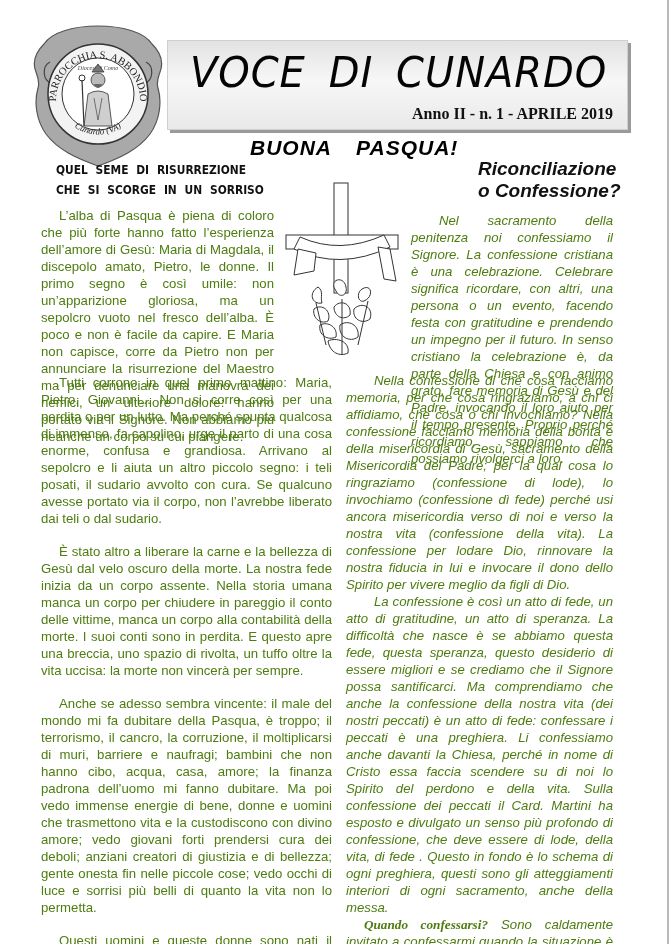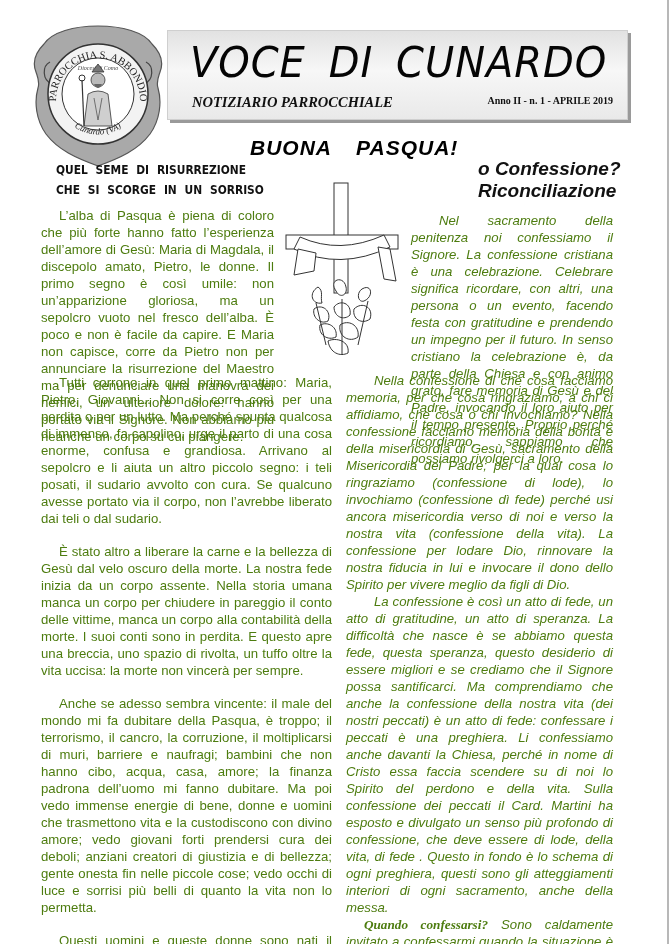--- a/index.html
+++ b/index.html
@@ -3,27 +3,27 @@
 <meta charset="utf-8">
 <style>
   html, body { margin: 0; padding: 0; background: #ffffff; }
   body { width: 671px; height: 944px; position: relative; overflow: hidden; font-family: "Liberation Sans", sans-serif; color: #111; }
   .right-rule { position: absolute; left: 667px; top: 0; width: 2px; height: 944px; background: #b8b8b8; }
 
   
   .logo { position: absolute; left: 32px; top: 22px; width: 132px; height: 146px; }
 
   
-  .masthead { position: absolute; left: 167px; top: 30px; width: 459px; height: 88px;
+  .masthead { position: absolute; left: 167px; top: 40px; width: 459px; height: 88px;
     background: linear-gradient(180deg, #e2e2e2 0%, #f7f7f7 45%, #e9e9e9 100%);
     border: 1px solid #cfcfcf; box-shadow: 3px 3px 0 #9a9a9a; }
   .mast-title { position: absolute; left: 22px; top: 6px; font-family: "DejaVu Sans", sans-serif; font-style: italic;
     font-size: 43px; letter-spacing: 1px; word-spacing: 10px; color: #050505; white-space: nowrap; transform: scaleX(0.93); transform-origin: left; }
   .mast-sub { position: absolute; left: 24px; top: 63px; font-family: "Liberation Serif", serif; font-weight: bold; font-style: italic; font-size: 14.5px; color: #111; }
-  .mast-issue { position: absolute; right: 14px; top: 64px; font-family: "Liberation Serif", serif; font-weight: bold; font-size: 10px; color: #111; white-space: nowrap; }
+  .mast-issue { position: absolute; right: 14px; top: 64px; font-family: "Liberation Serif", serif; font-weight: bold; font-size: 16px; color: #111; white-space: nowrap; }
 
   .main-title { position: absolute; left: 250px; top: 136px; font-family: "Liberation Sans", sans-serif; font-weight: bold; font-style: italic;
     font-size: 21px; letter-spacing: 1px; word-spacing: 18px; color: #000; white-space: nowrap; }
 
   
   .left-head { position: absolute; left: 56px; top: 160px; width: 190px; font-family: "DejaVu Sans", sans-serif; font-weight: bold;
     font-size: 13px; line-height: 20px; transform: scaleX(0.82); transform-origin: left; white-space: nowrap; color: #111; }
   .left-head div { word-spacing: 5px; }
   .body-text { font-family: "Liberation Sans", sans-serif; font-size: 13.2px; line-height: 17px; text-align: justify; color: #4d7c0f; }
   .left-narrow { position: absolute; left: 41px; top: 207px; width: 233px; }
@@ -67,21 +67,20 @@
   <circle cx="66" cy="58" r="7" fill="#bbb" stroke="#333" stroke-width="0.8"></circle>
   <path d="M62 62 Q66 70 70 62" fill="#666"></path>
   <path d="M52 104 L56 72 Q66 66 76 72 L80 104 Z" fill="#cfcfcf" stroke="#333" stroke-width="0.8"></path>
   <line x1="50" y1="58" x2="52" y2="104" stroke="#333" stroke-width="1.2"></line>
   <circle cx="50" cy="56" r="3" fill="none" stroke="#333" stroke-width="1"></circle>
   <path d="M62 76 L66 98 L70 76" fill="none" stroke="#555" stroke-width="0.8"></path>
 </svg>
 
 <div class="masthead">
   <div class="mast-title">VOCE DI CUNARDO</div>
-  <div class="mast-sub">NOTIZIARIO PARROCCHIALE</div>
   <div class="mast-issue">Anno II - n. 1  - APRILE 2019</div>
 </div>
 
 <div class="main-title">BUONA PASQUA!</div>
 
 <div class="left-head">
   <div>QUEL SEME DI RISURREZIONE</div>
   <div>CHE SI SCORGE IN UN SORRISO</div>
 </div>
 
@@ -110,22 +109,22 @@
     <path d="M56 132 C 62 124, 74 128, 72 140 C 66 146, 56 142, 56 132 Z"></path>
     <path d="M76 134 C 84 126, 96 132, 92 144 C 84 150, 74 144, 76 134 Z"></path>
     <path d="M42 150 C 50 146, 60 152, 58 162 C 50 166, 40 160, 42 150 Z"></path>
     <path d="M62 150 C 70 144, 82 150, 80 162 C 72 168, 60 162, 62 150 Z"></path>
     <path d="M50 166 C 58 162, 72 166, 70 178 C 62 182, 52 178, 50 166 Z"></path>
     <path d="M38 128 L48 170 M90 126 L80 170 M64 124 L64 180" fill="none"></path>
   </g>
 </svg>
 
 <div class="right-head">
+  <div>Riconciliazione</div>
   <div>o Confessione?</div>
-  <div>Riconciliazione</div>
 </div>
 
 <div class="body-text right-narrow">
   <p>Nel sacramento della penitenza noi confessiamo il Signore. La confessione cristiana è una celebrazione. Celebrare significa ricordare, con altri, una persona o un evento, facendo festa con gratitudine e prendendo un impegno per il futuro. In senso cristiano la celebrazione è, da parte della Chiesa e con animo grato, fare memoria di Gesù e del Padre, invocando il loro aiuto per il tempo presente. Proprio perché ricordiamo, sappiamo che possiamo rivolgerci a loro.</p>
 </div>
 
 <div class="body-text right-wide">
   <p>Nella confessione di che cosa facciamo memoria, per che cosa ringraziamo, a chi ci affidiamo, che cosa o chi invochiamo? Nella confessione facciamo memoria della bontà e della misericordia di Gesù, sacramento della Misericordia del Padre; per la qual cosa lo ringraziamo (confessione di lode), lo invochiamo (confessione dì fede) perché usi ancora misericordia verso di noi e verso la nostra vita (confessione della vita). La confessione per lodare Dio, rinnovare la nostra fiducia in lui e invocare il dono dello Spirito per vivere meglio da figli di Dio.</p>
   <p>La confessione è così un atto di fede, un atto di gratitudine, un atto di speranza. La difficoltà che nasce è se abbiamo questa fede, questa speranza, questo desiderio di essere migliori e se crediamo che il Signore possa santificarci. Ma comprendiamo che anche la confessione della nostra vita (dei nostri peccati) è un atto di fede: confessare i peccati è una preghiera. Li confessiamo anche davanti la Chiesa, perché in nome di Cristo essa faccia scendere su di noi lo Spirito del perdono e della vita. Sulla confessione dei peccati il Card. Martini ha esposto e divulgato un senso più profondo di confessione, che deve essere di lode, della vita, di fede . Questo in fondo è lo schema di ogni preghiera, questi sono gli atteggiamenti interiori di ogni sacramento, anche della messa.</p>
   <p class="q"><span class="q-lead">Quando confessarsi?</span><span> Sono caldamente invitato a confessarmi quando la situazione è grave (il peccato grave, o mortale), cioè quando non è sufficiente il fai-da-te. Tuttavia la dimensione è la prima, cioè il pentimento. Perché se io non desidero guarire ed essere aiutato, se non riconosco di aver bisogno del Signore, anche la confessione in chiesa non serve a nulla. Non serve aver osservato il precetto di confessarmi una volta l’anno o di confessare i peccati gravi prima di fare la comunione. Anche la confessione sacramentale richiede la conversione e la contrizione del cuore, l’impegno interiore. Non dimentichiamo poi che nella Chiesa è sempre stata richiesta la confessione pubblica e comunitaria sol-</span></p>

